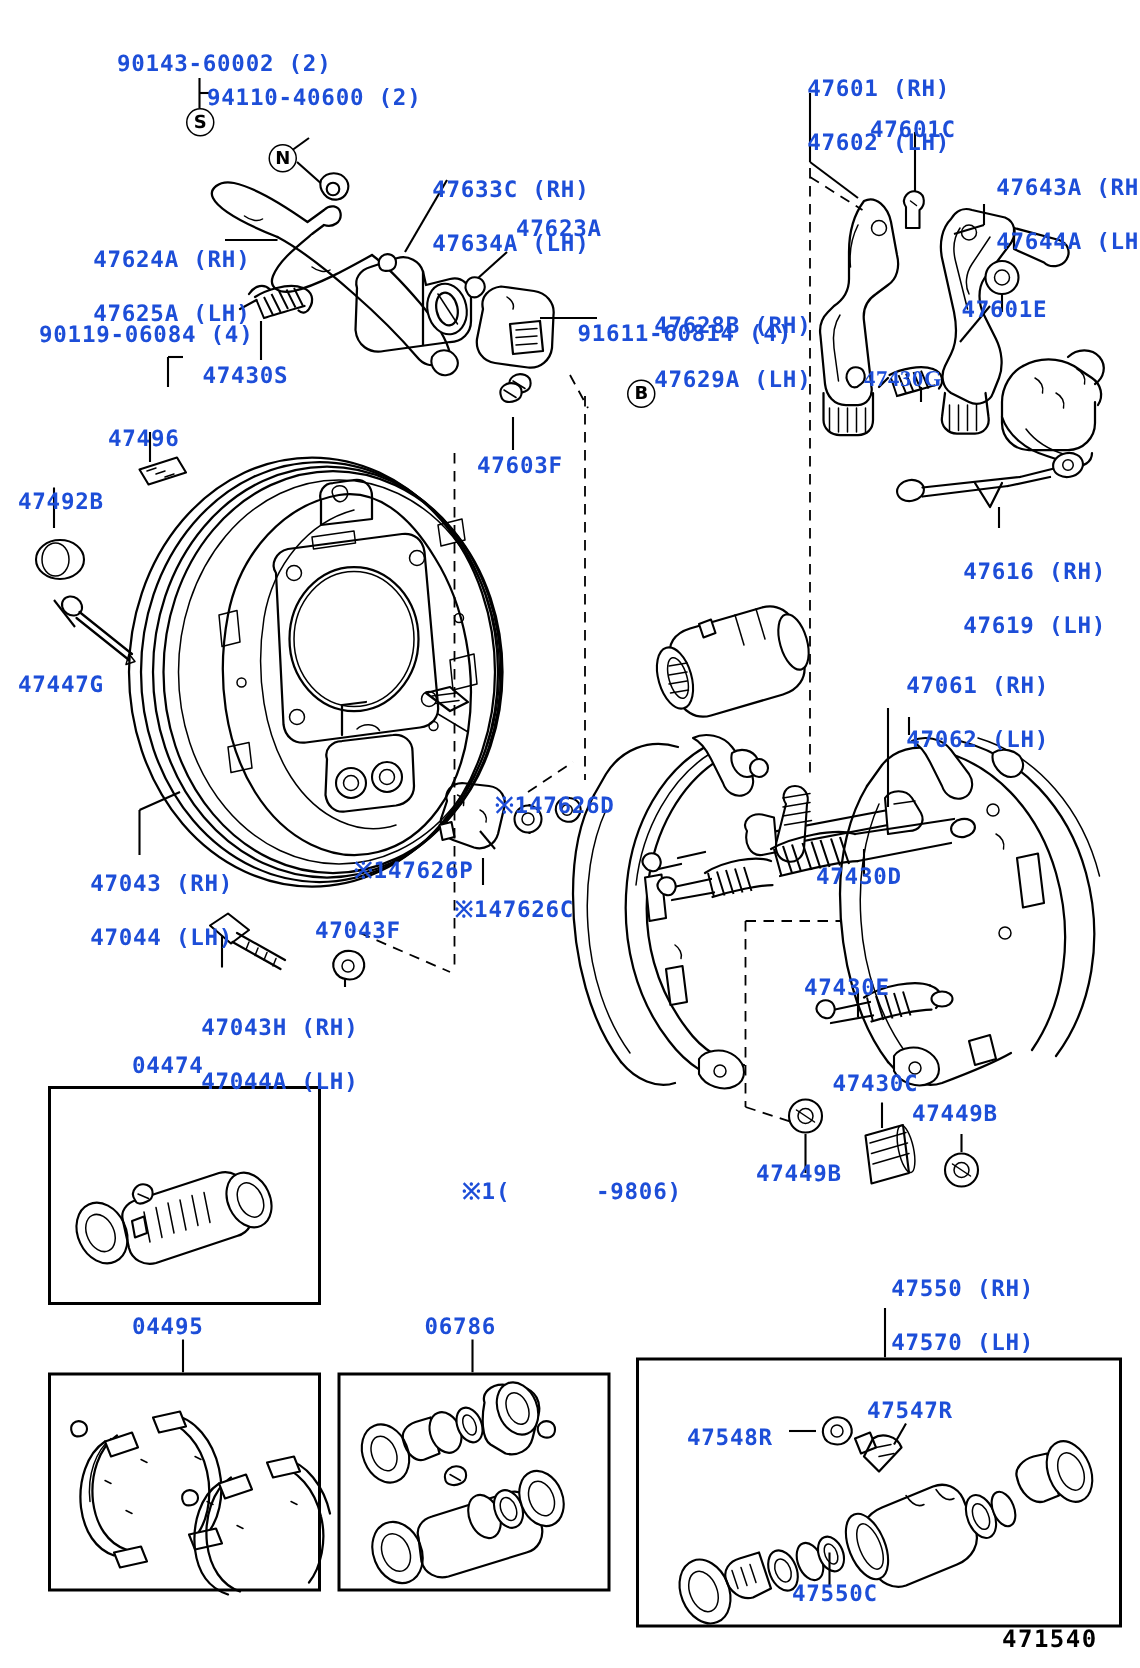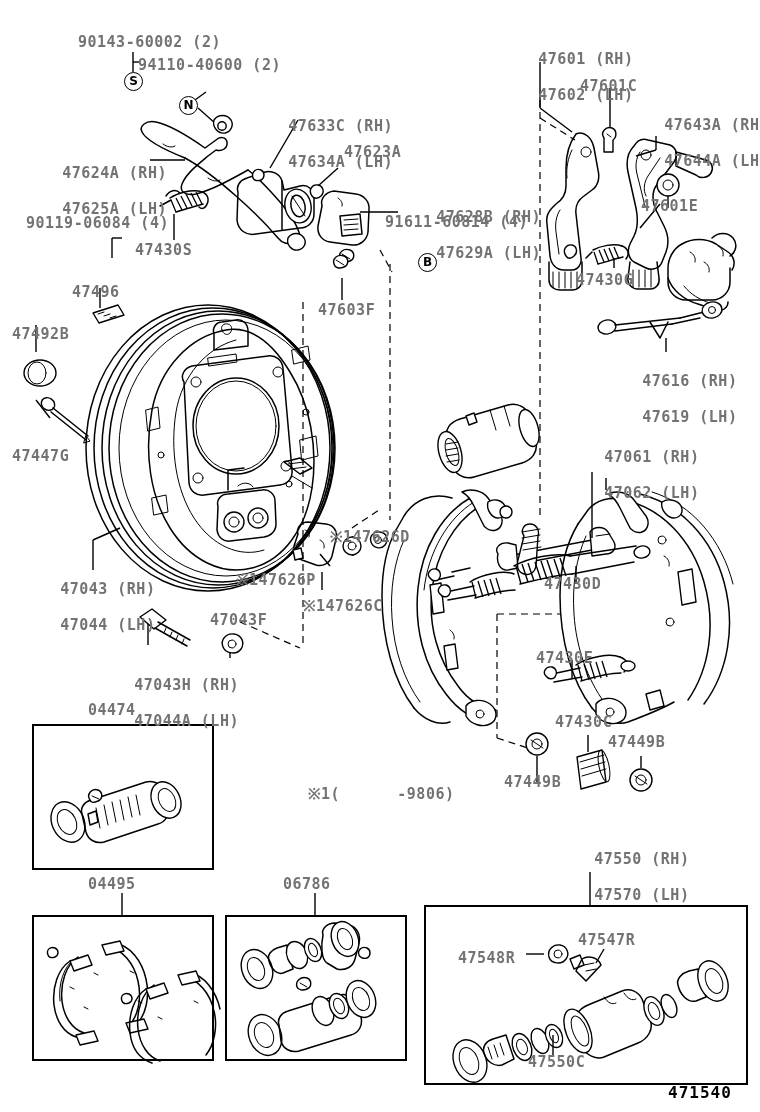--- a/index.html
+++ b/index.html
@@ -13,21 +13,21 @@
     background:#fff;
     overflow:hidden;
   }
   .lbl{
     position:absolute;
     font-family:"DejaVu Sans Mono","Liberation Mono",monospace;
     font-size:15px;
     line-height:17px;
     letter-spacing:0.5px;
     white-space:pre;
-    color:#737373;
+    color:#1d4ed8;
     font-weight:600;
   }
   .lbl.two{line-height:18px;}
   .pageno{
     position:absolute;
     font-size:16px;
     letter-spacing:1px;
     font-weight:600;
   }
   .box{
@@ -631,21 +631,21 @@
   </div>
 
   <div class="lbl" style="left:580px;top:78px;">47601C</div>
 
   <div class="lbl two" style="left:626px;top:98px;">
     <span>47643A (RH)</span><br>
     <span>47644A (LH)</span>
   </div>
 
   <div class="lbl" style="left:641px;top:198px;">47601E</div>
-  <div class="lbl" style="left:576px;top:272px;">47430G</div>
+  <div class="lbl" style="left:576px;top:245px;font-family:Liberation Serif, serif;">47430G</div>
 
   <div class="lbl two" style="left:604px;top:354px;">
     <span>47616 (RH)</span><br>
     <span>47619 (LH)</span>
   </div>
 
   <div class="lbl two" style="left:566px;top:430px;">
     <span>47061 (RH)</span><br>
     <span>47062 (LH)</span>
   </div>

